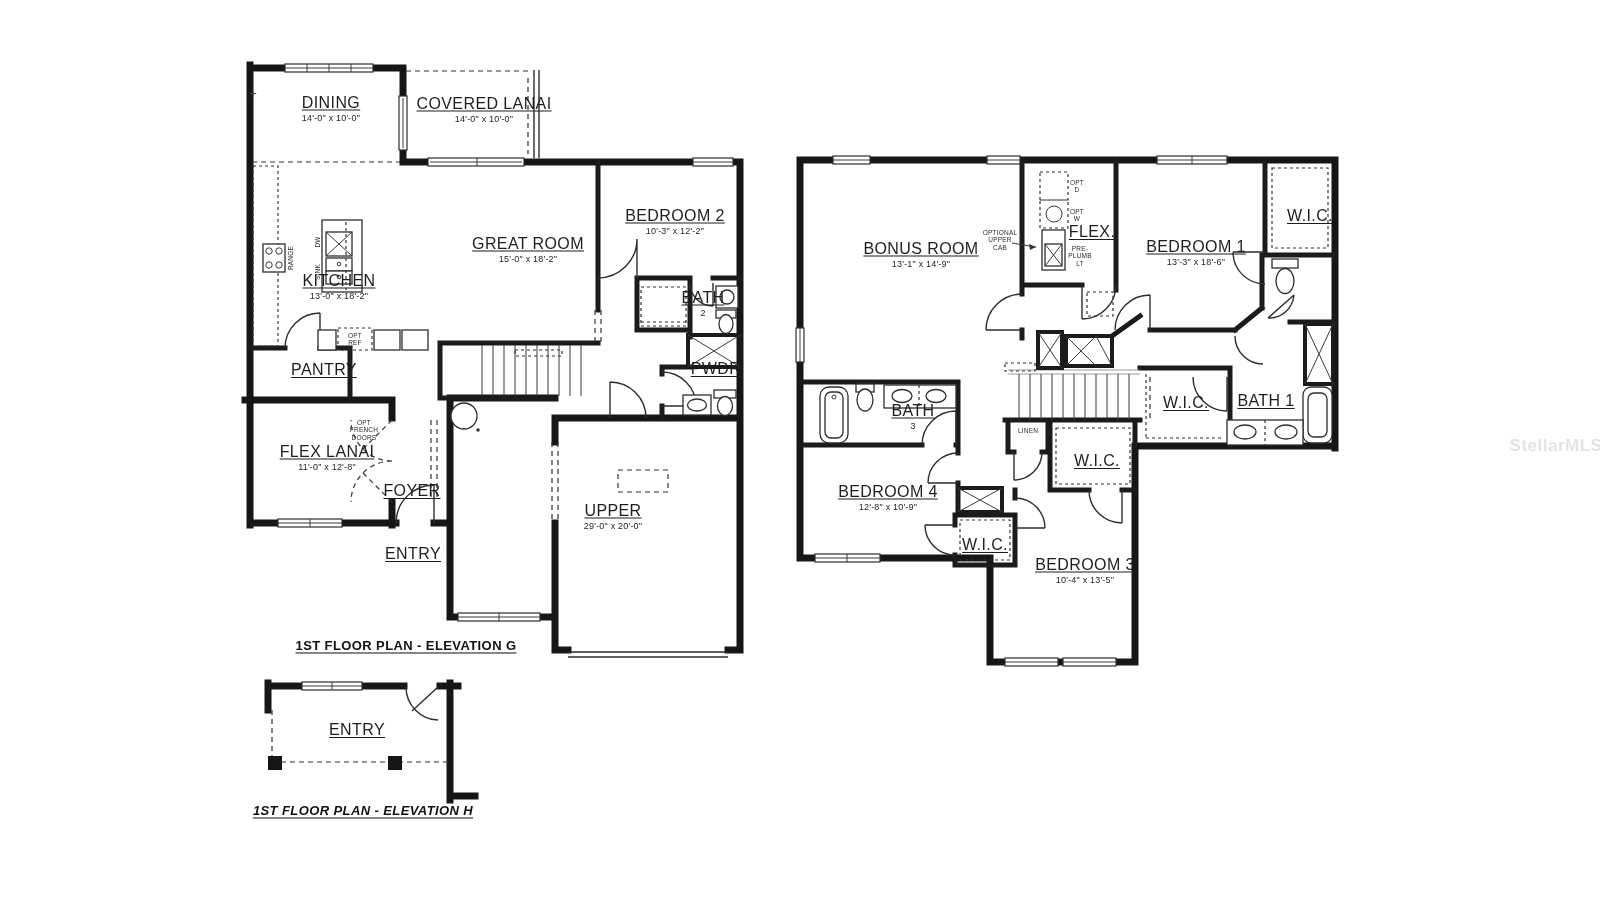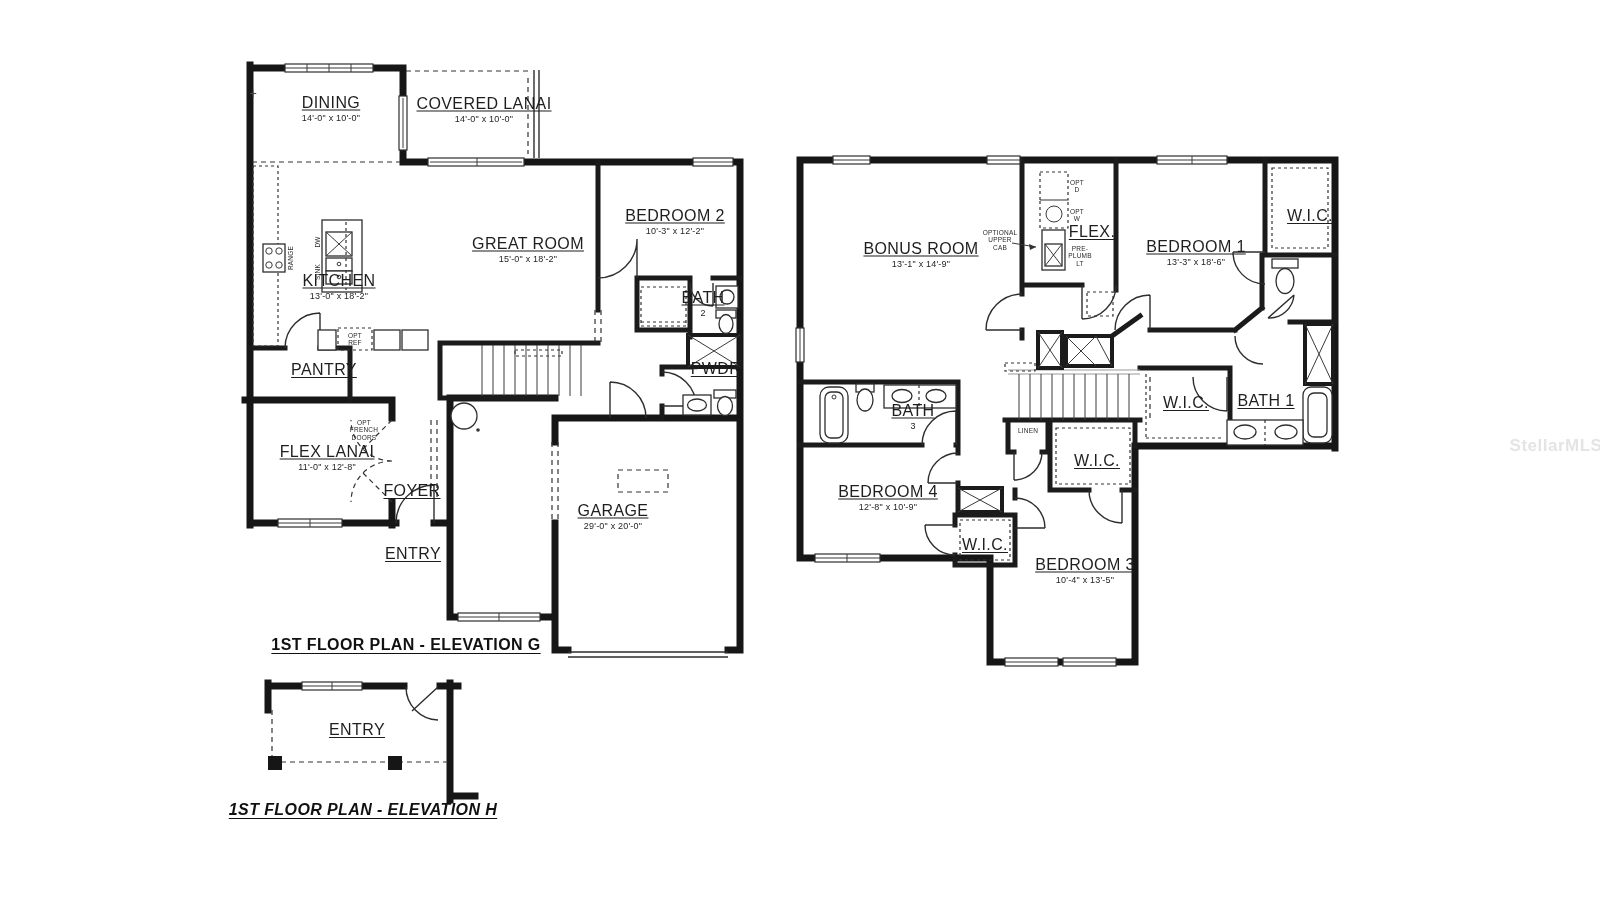--- a/index.html
+++ b/index.html
@@ -19,21 +19,21 @@
   .fixr{fill:#fff;stroke:#2e2e2e;stroke-width:1.3;}
   .post{fill:#161616;stroke:none;}
   
   .room-label{position:absolute;transform:translate(-50%,-50%);text-align:center;
       color:#1e1e1e;white-space:nowrap;}
   .room-name{font-size:16px;letter-spacing:.4px;text-decoration:underline;text-underline-offset:2px;}
   .room-dims{font-size:9px;letter-spacing:.2px;margin-top:1px;}
   .annotation{position:absolute;transform:translate(-50%,-50%);font-size:6.5px;
       letter-spacing:.2px;color:#2a2a2a;text-align:center;white-space:pre-line;line-height:1.15;}
   .annotation.rot{transform:translate(-50%,-50%) rotate(-90deg);}
-  .plan-caption{position:absolute;transform:translate(-50%,-50%);font-size:16px;font-weight:700;
+  .plan-caption{position:absolute;transform:translate(-50%,-50%);font-size:13px;font-weight:700;
       letter-spacing:.4px;color:#111;text-decoration:underline;text-underline-offset:3px;white-space:nowrap;}
   .watermark{position:absolute;transform:translate(-50%,-50%);font-size:17px;color:#e4e4e4;
       letter-spacing:.5px;font-weight:700;}
   .plus{position:absolute;color:#444;font-size:13px;transform:translate(-50%,-50%);}
 </style>
 </head>
 <body>
 
 <svg width="1600" height="899" viewBox="0 0 1600 899">
 
@@ -344,21 +344,21 @@
       <div class="room-name">FLEX LANAI</div>
       <div class="room-dims">11'-0" x 12'-8"</div>
     </div>
     <div class="room-label" style="left: 412px; top: 461px; margin-top: 30px;">
       <div class="room-name">FOYER</div>
     </div>
     <div class="room-label" style="left: 413px; top: 554px;">
       <div class="room-name">ENTRY</div>
     </div>
     <div class="room-label" style="left: 613px; top: 516px;">
-      <div class="room-name">GARAGE</div>
+      <div class="room-name">UPPER</div>
       <div class="room-dims">29'-0" x 20'-0"</div>
     </div>
     <div class="annotation" style="left: 364px; top: 430px;">OPT
 FRENCH
 DOORS</div>
     <div class="annotation" style="left: 355px; top: 339px;">OPT
 REF</div>
     <div class="annotation rot" style="left: 291px; top: 258px;">RANGE</div>
     <div class="annotation rot" style="left: 318px; top: 242px;">DW</div>
     <div class="annotation rot" style="left: 318px; top: 272px;">SINK</div>

